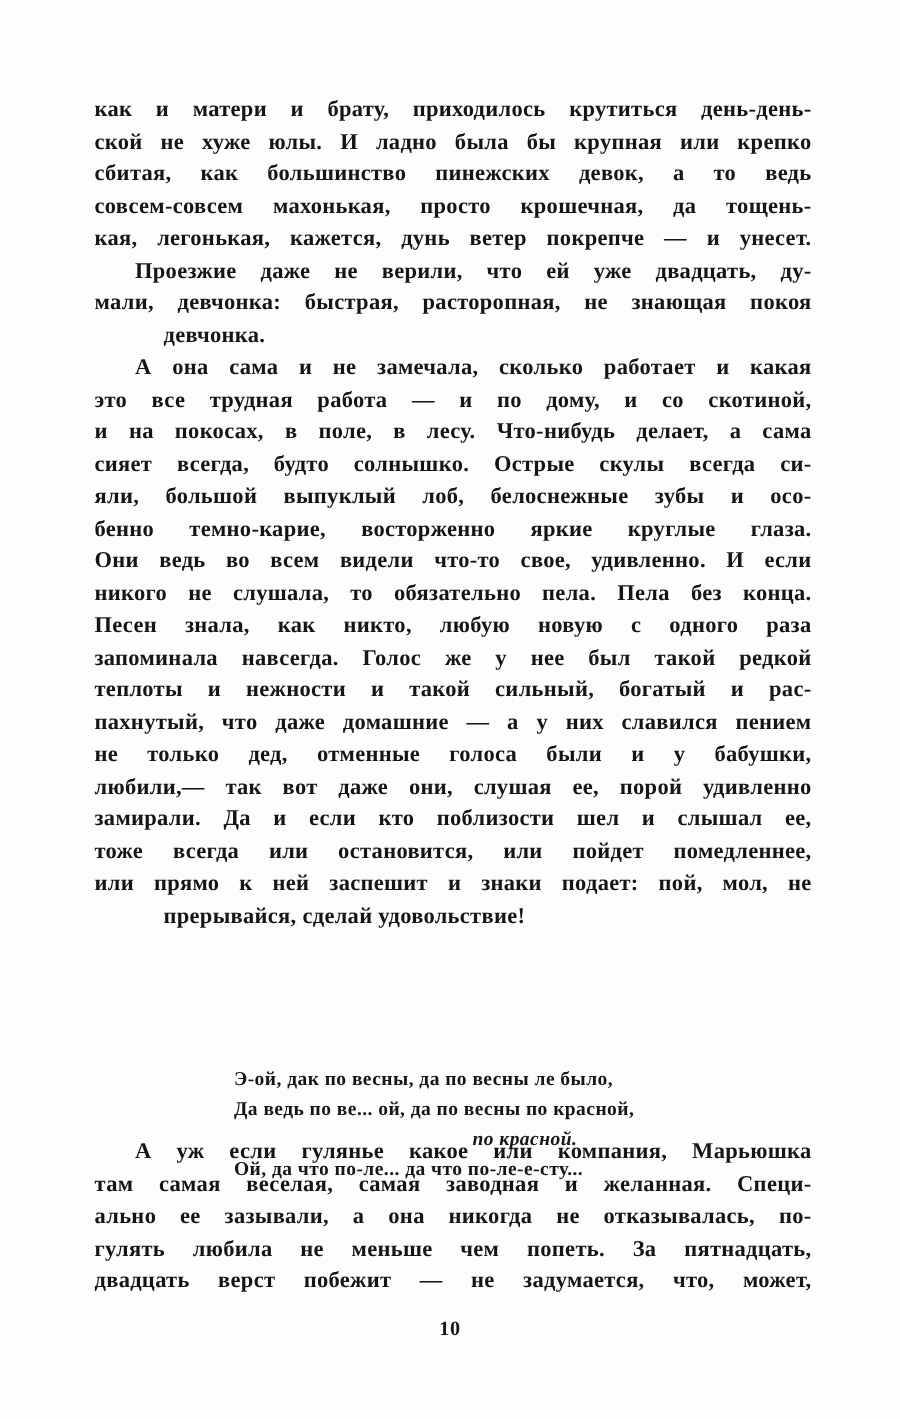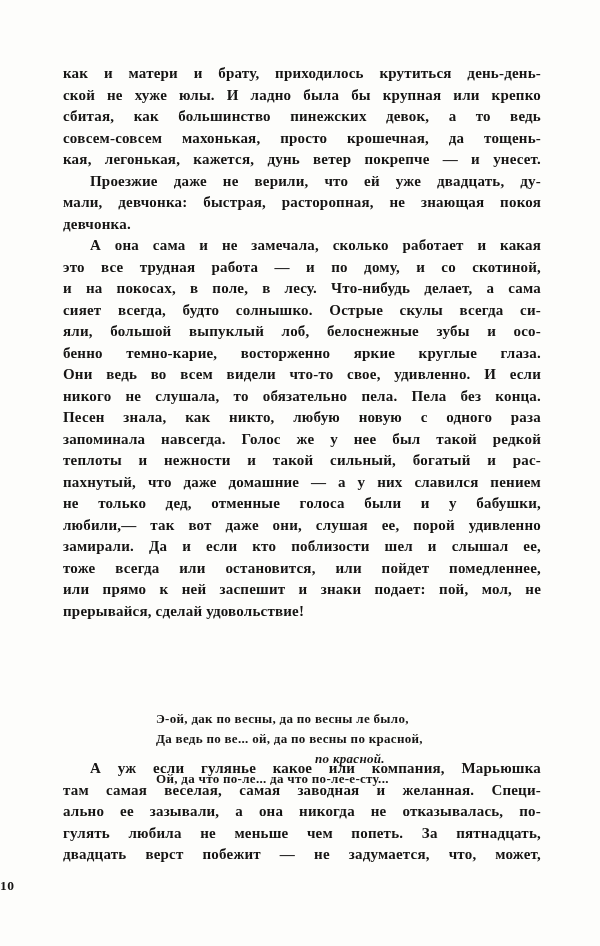--- a/index.html
+++ b/index.html
@@ -24,41 +24,42 @@
   }
   #main-text { top: 63px; }
   #closing-text { top: 758px; }
   .ln {
     font-size: 15px;
     line-height: 21.5px;
     letter-spacing: 0.2px;
     text-align: justify;
     text-align-last: justify;
   }
-  .ln.short { text-align-last: left; }
+  .ln.short { text-align-last: left; margin-left: 46px; }
   .ln.ind { text-indent: 27px; }
   #verse {
     position: absolute;
     left: 156px;
     top: 709px;
     width: 330px;
   }
   .vln {
     font-size: 13px;
     line-height: 20px;
     letter-spacing: 0.3px;
     text-align: left;
     white-space: nowrap;
   }
   .vln.off { padding-left: 159px; font-style: italic; }
   #page-number {
     position: absolute;
     left: 0;
     top: 878px;
     width: 600px;
+    text-align: center;
     font-size: 13.5px;
     letter-spacing: 0.5px;
   }
 </style>
 </head>
 <body>
 
 <div class="page">
 
   <div class="body-block" id="main-text">

